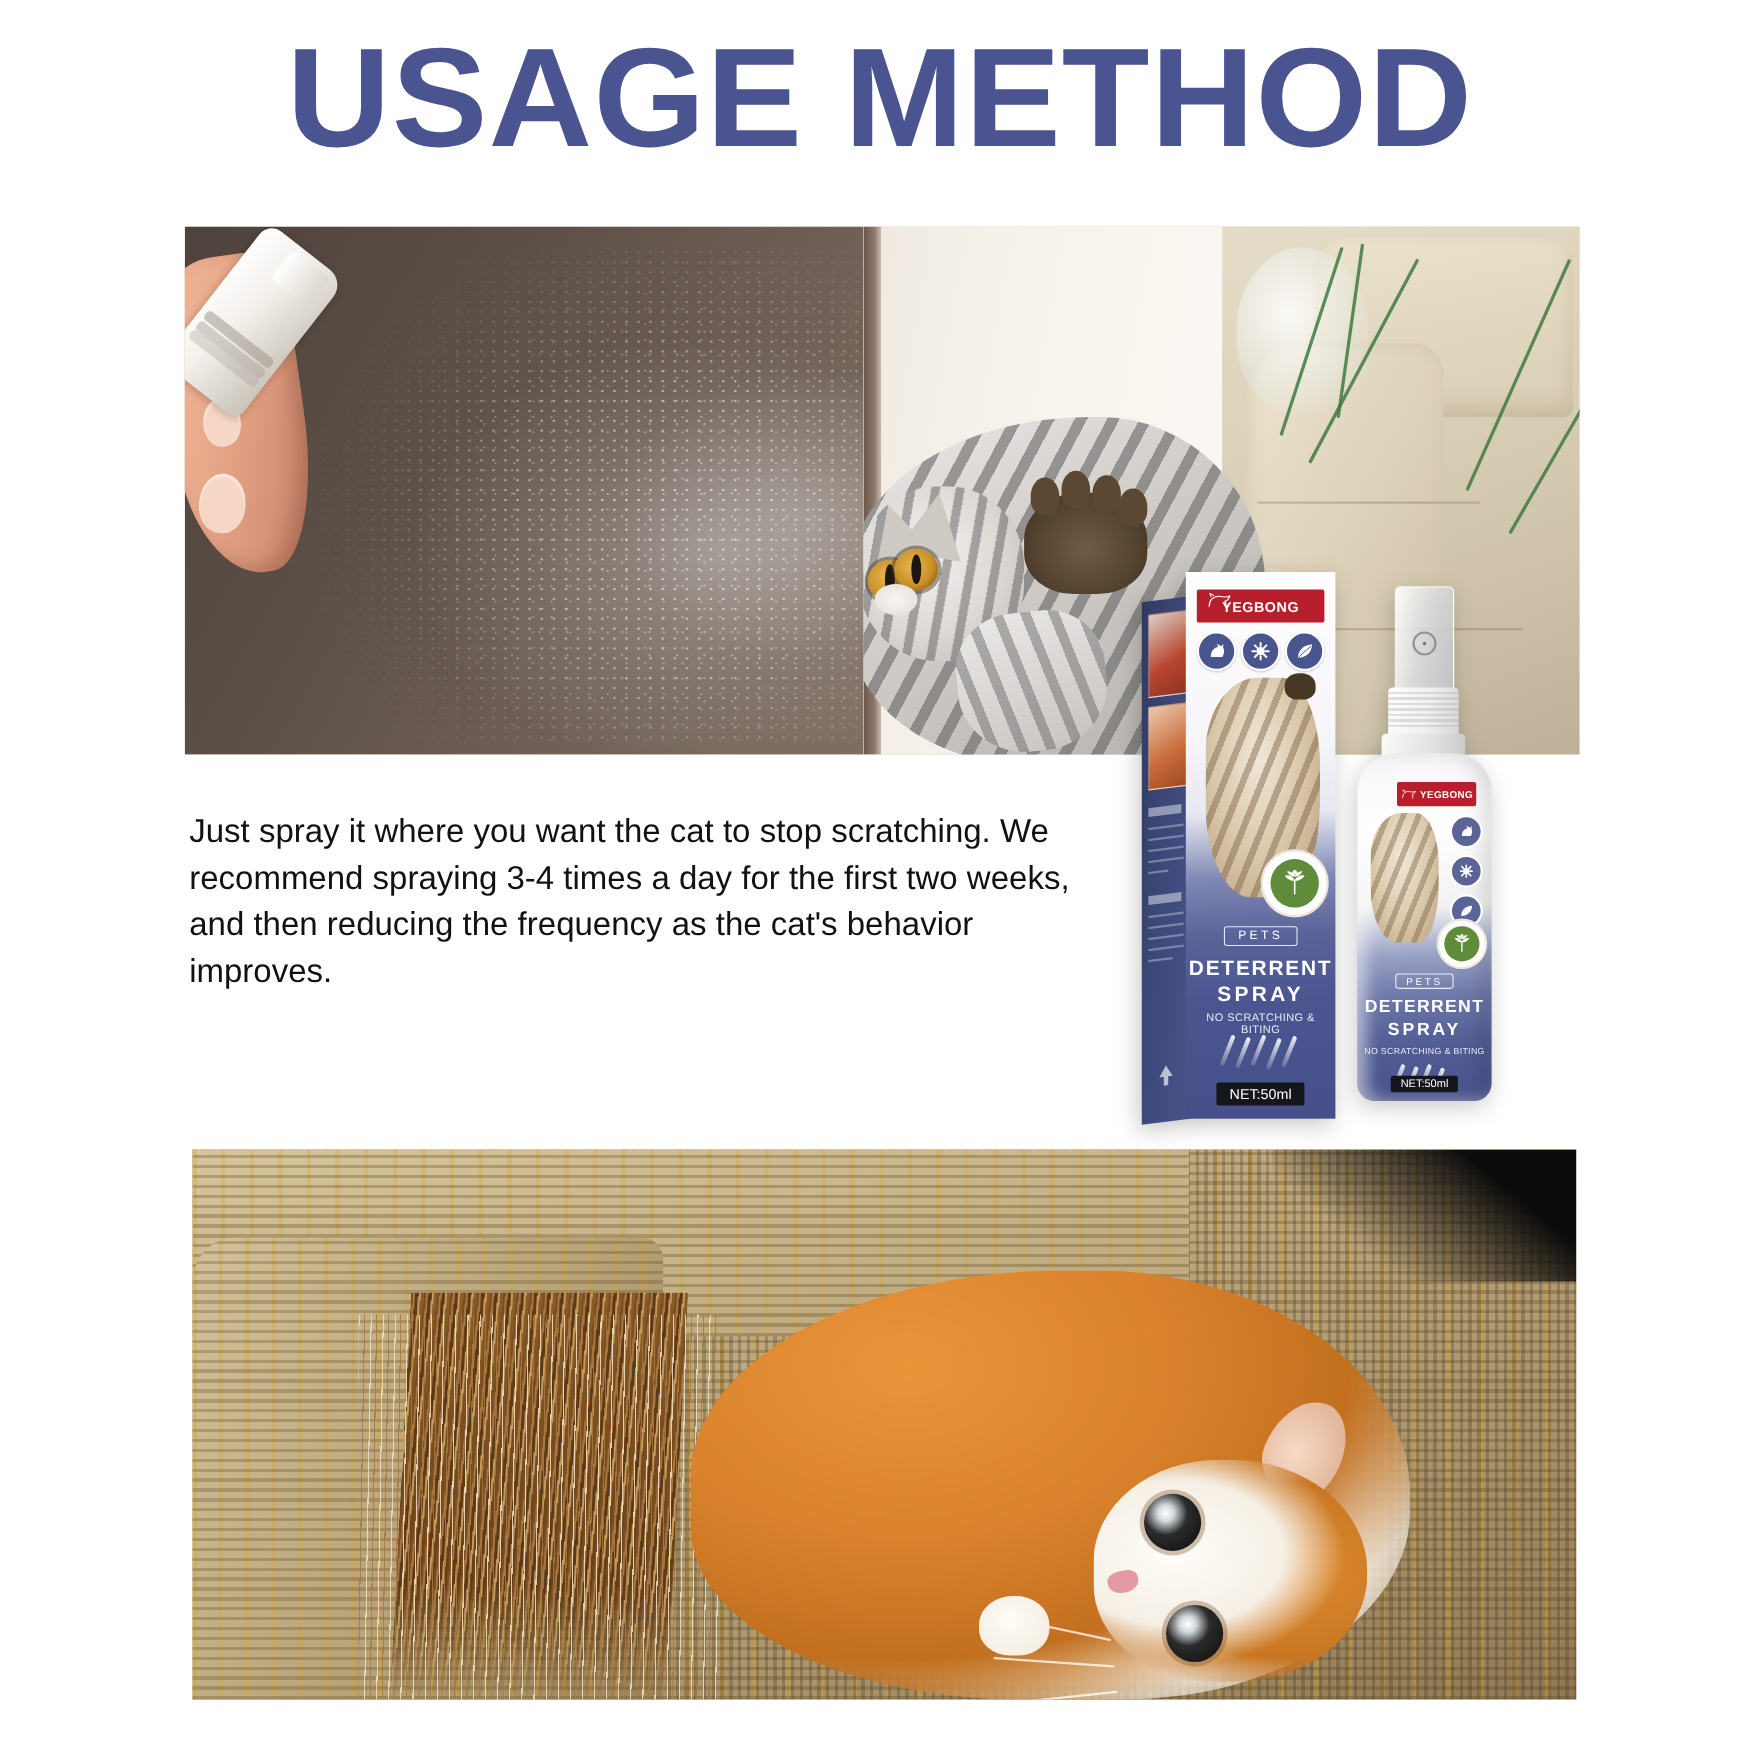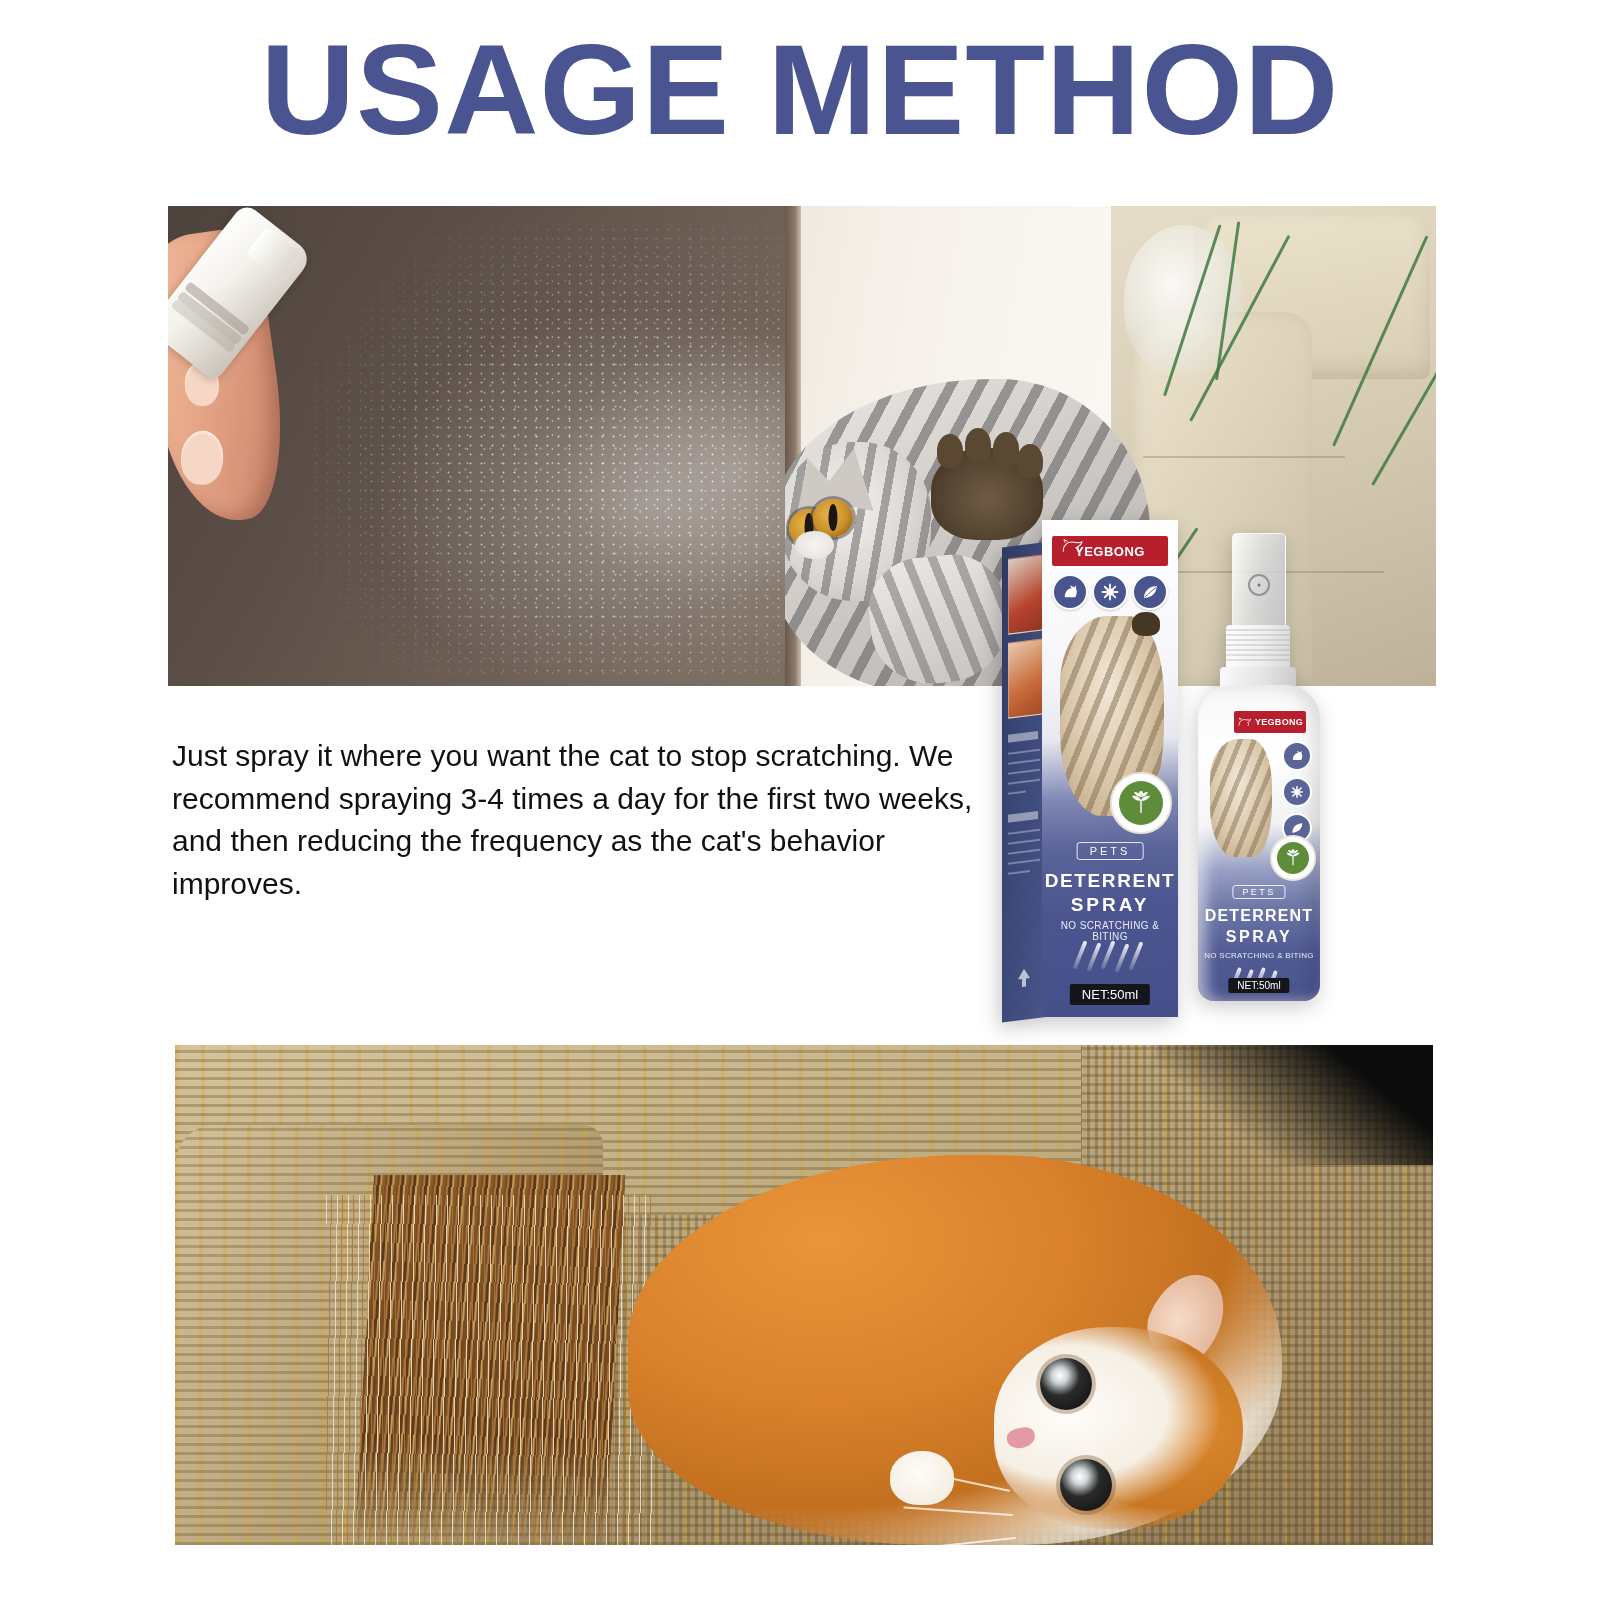--- a/index.html
+++ b/index.html
@@ -164,21 +164,21 @@
   
   .body-copy{
     position:absolute;left:172px;top:705px;width:850px;
     color:#111;
     font-size:30px;
     line-height:1.42;
     font-family:"Liberation Sans","DejaVu Sans",sans-serif;
   }
 
   
-  .product-group{position:absolute;left:984px;top:505px;width:420px;height:520px;}
+  .product-group{position:absolute;left:1020px;top:505px;width:420px;height:520px;}
 
   
   .box{position:absolute;left:18px;top:15px;width:176px;height:497px;
     filter:drop-shadow(-3px 6px 10px rgba(0,0,0,.22));}
   .box-side{
     position:absolute;left:0;top:22px;width:44px;height:475px;
     background:linear-gradient(95deg,#2f3a63 0%,#3c4878 45%,#49558a 100%);
     transform:skewY(-7deg);transform-origin:top right;overflow:hidden;
   }
   .side-thumb{position:absolute;left:6px;width:34px;border:1px solid rgba(255,255,255,.35);}

